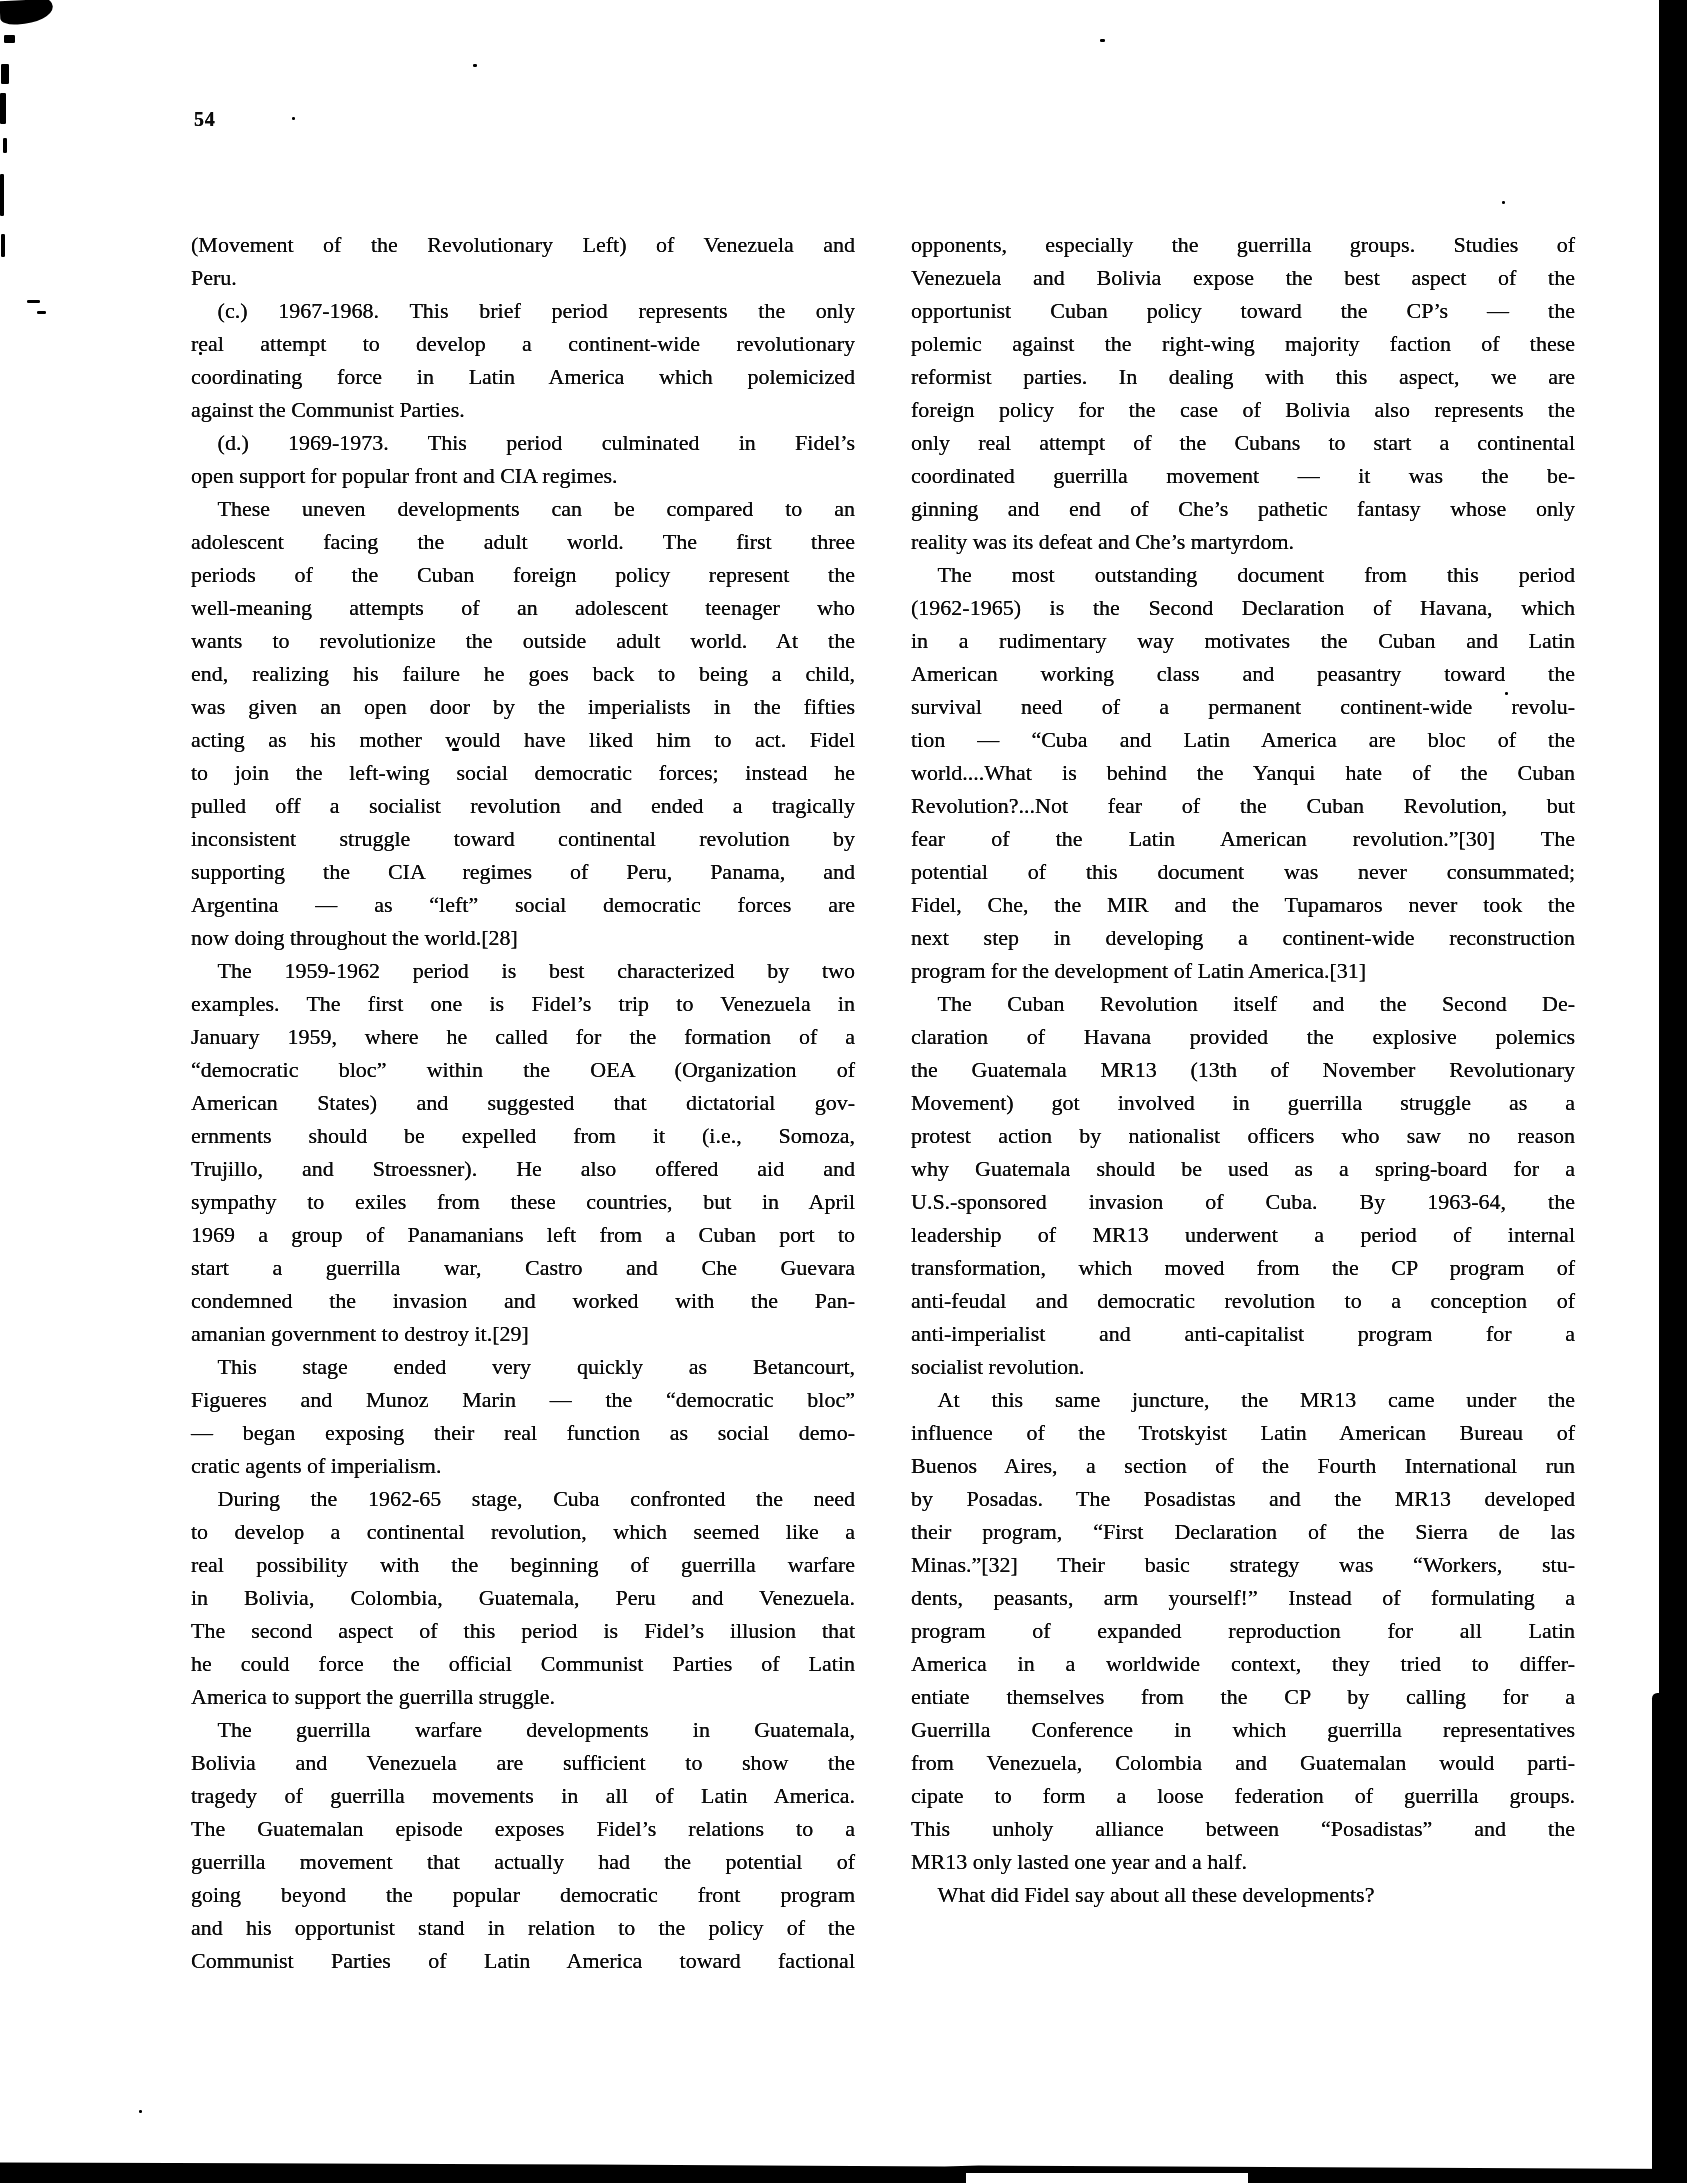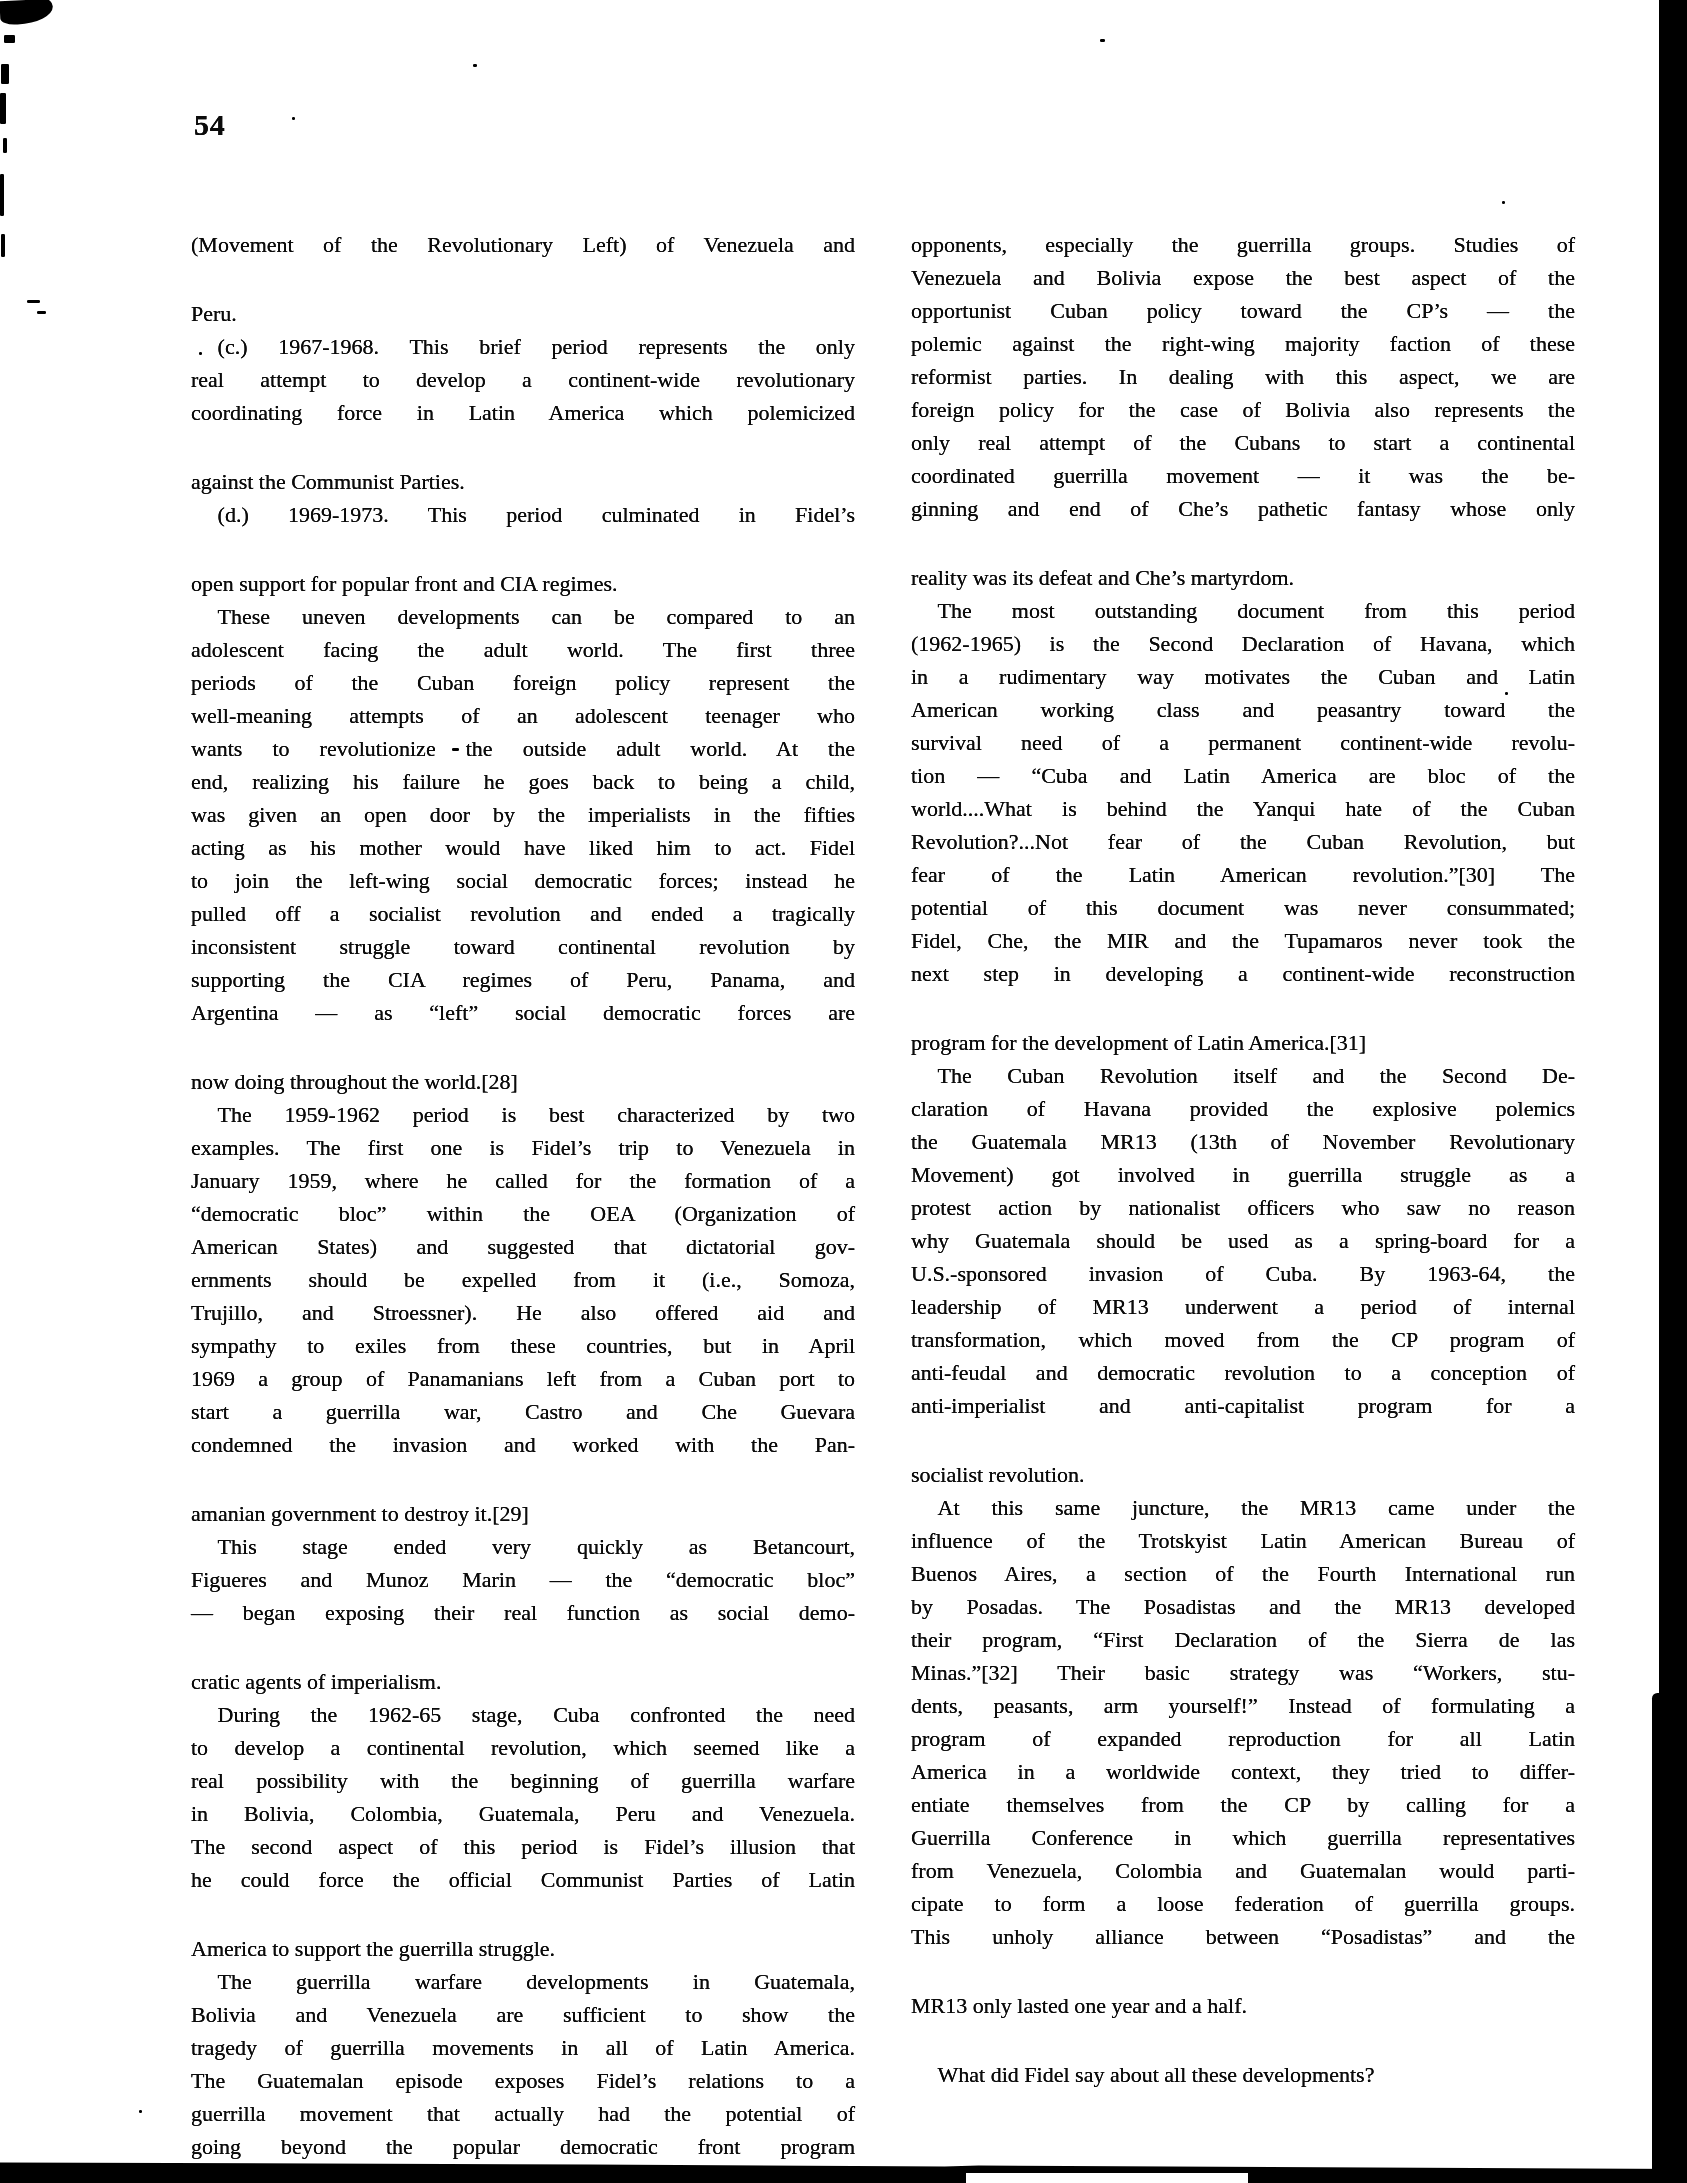--- a/index.html
+++ b/index.html
@@ -6,36 +6,36 @@
   .page{
     position:relative;
     width:1687px;height:2183px;
     background:#ffffff;
     overflow:hidden;
     font-family:"Liberation Serif","DejaVu Serif",serif;
     color:#0b0b0b;
   }
   .page-number{
     position:absolute;left:194px;top:108px;
-    font-size:30px;font-weight:bold;letter-spacing:0.7px;
+    font-size:20px;font-weight:bold;letter-spacing:0.7px;
     text-shadow:0 0 0.4px #000;
   }
   .col{
     position:absolute;top:228px;width:664px;
   }
   .col-left{left:191px;}
   .col-right{left:911px;}
   .line{
     height:33px;line-height:33px;font-size:22px;
     text-align:justify;text-align-last:justify;
     text-shadow:0 0 0.5px #000;
     white-space:normal;overflow:visible;
   }
   .line.indent{text-indent:26.6px;}
-  .line.end{text-align:left;text-align-last:left;margin-top:36px;}
+  .line.end{text-align:left;text-align-last:left;}
   
   .artifact{position:absolute;background:#000;}
   .blob-topleft{left:0;top:0;width:53px;height:24px;border-radius:0 8px 70% 30%;transform:rotate(-3deg);}
   .band-right{left:1659px;top:0;width:28.6px;height:2183px;}
   .band-right-flare{left:1652px;top:1693px;width:9.3px;height:490px;border-radius:5.3px 0 0 0;}
   .band-bottom{left:0;top:2158px;width:1687px;height:25px;
     clip-path:polygon(0% 18%,35% 26%,56% 34%,58% 30%,100% 44%,100% 100%,0% 100%);}
   .notch{position:absolute;background:#ffffff;left:966px;top:2173px;width:282px;height:10.6px;}
   .speck{position:absolute;background:#000;border-radius:1.3px;}
 </style>

